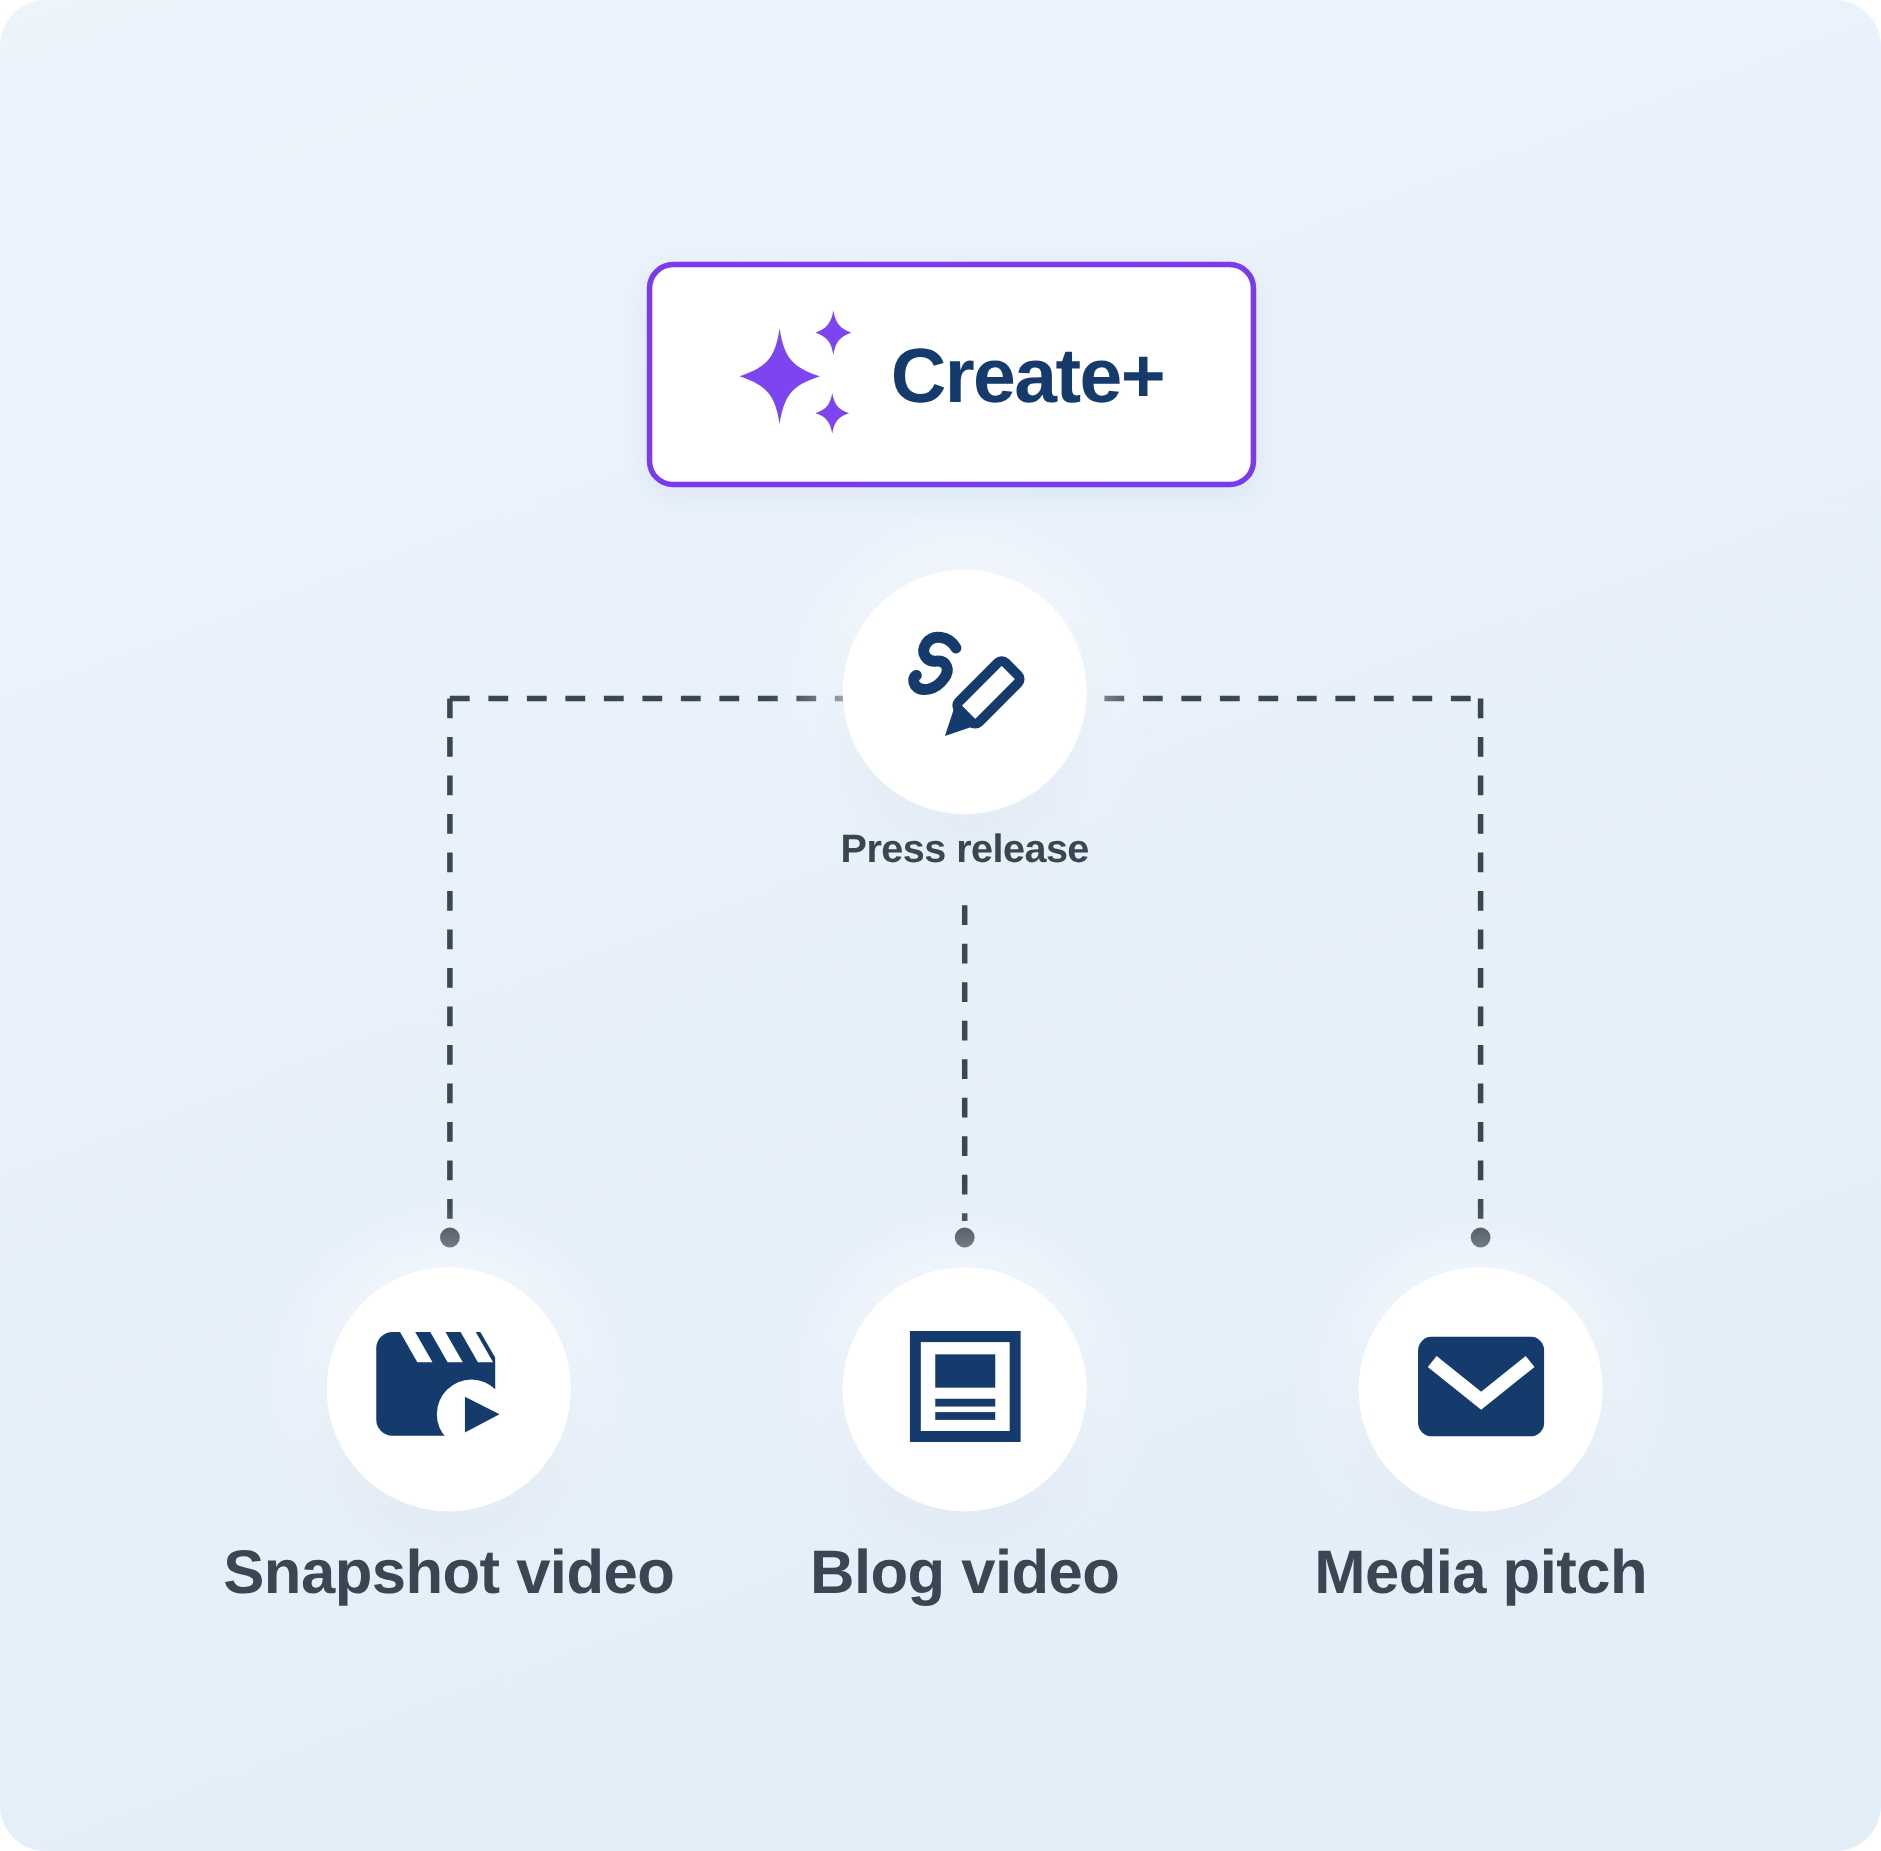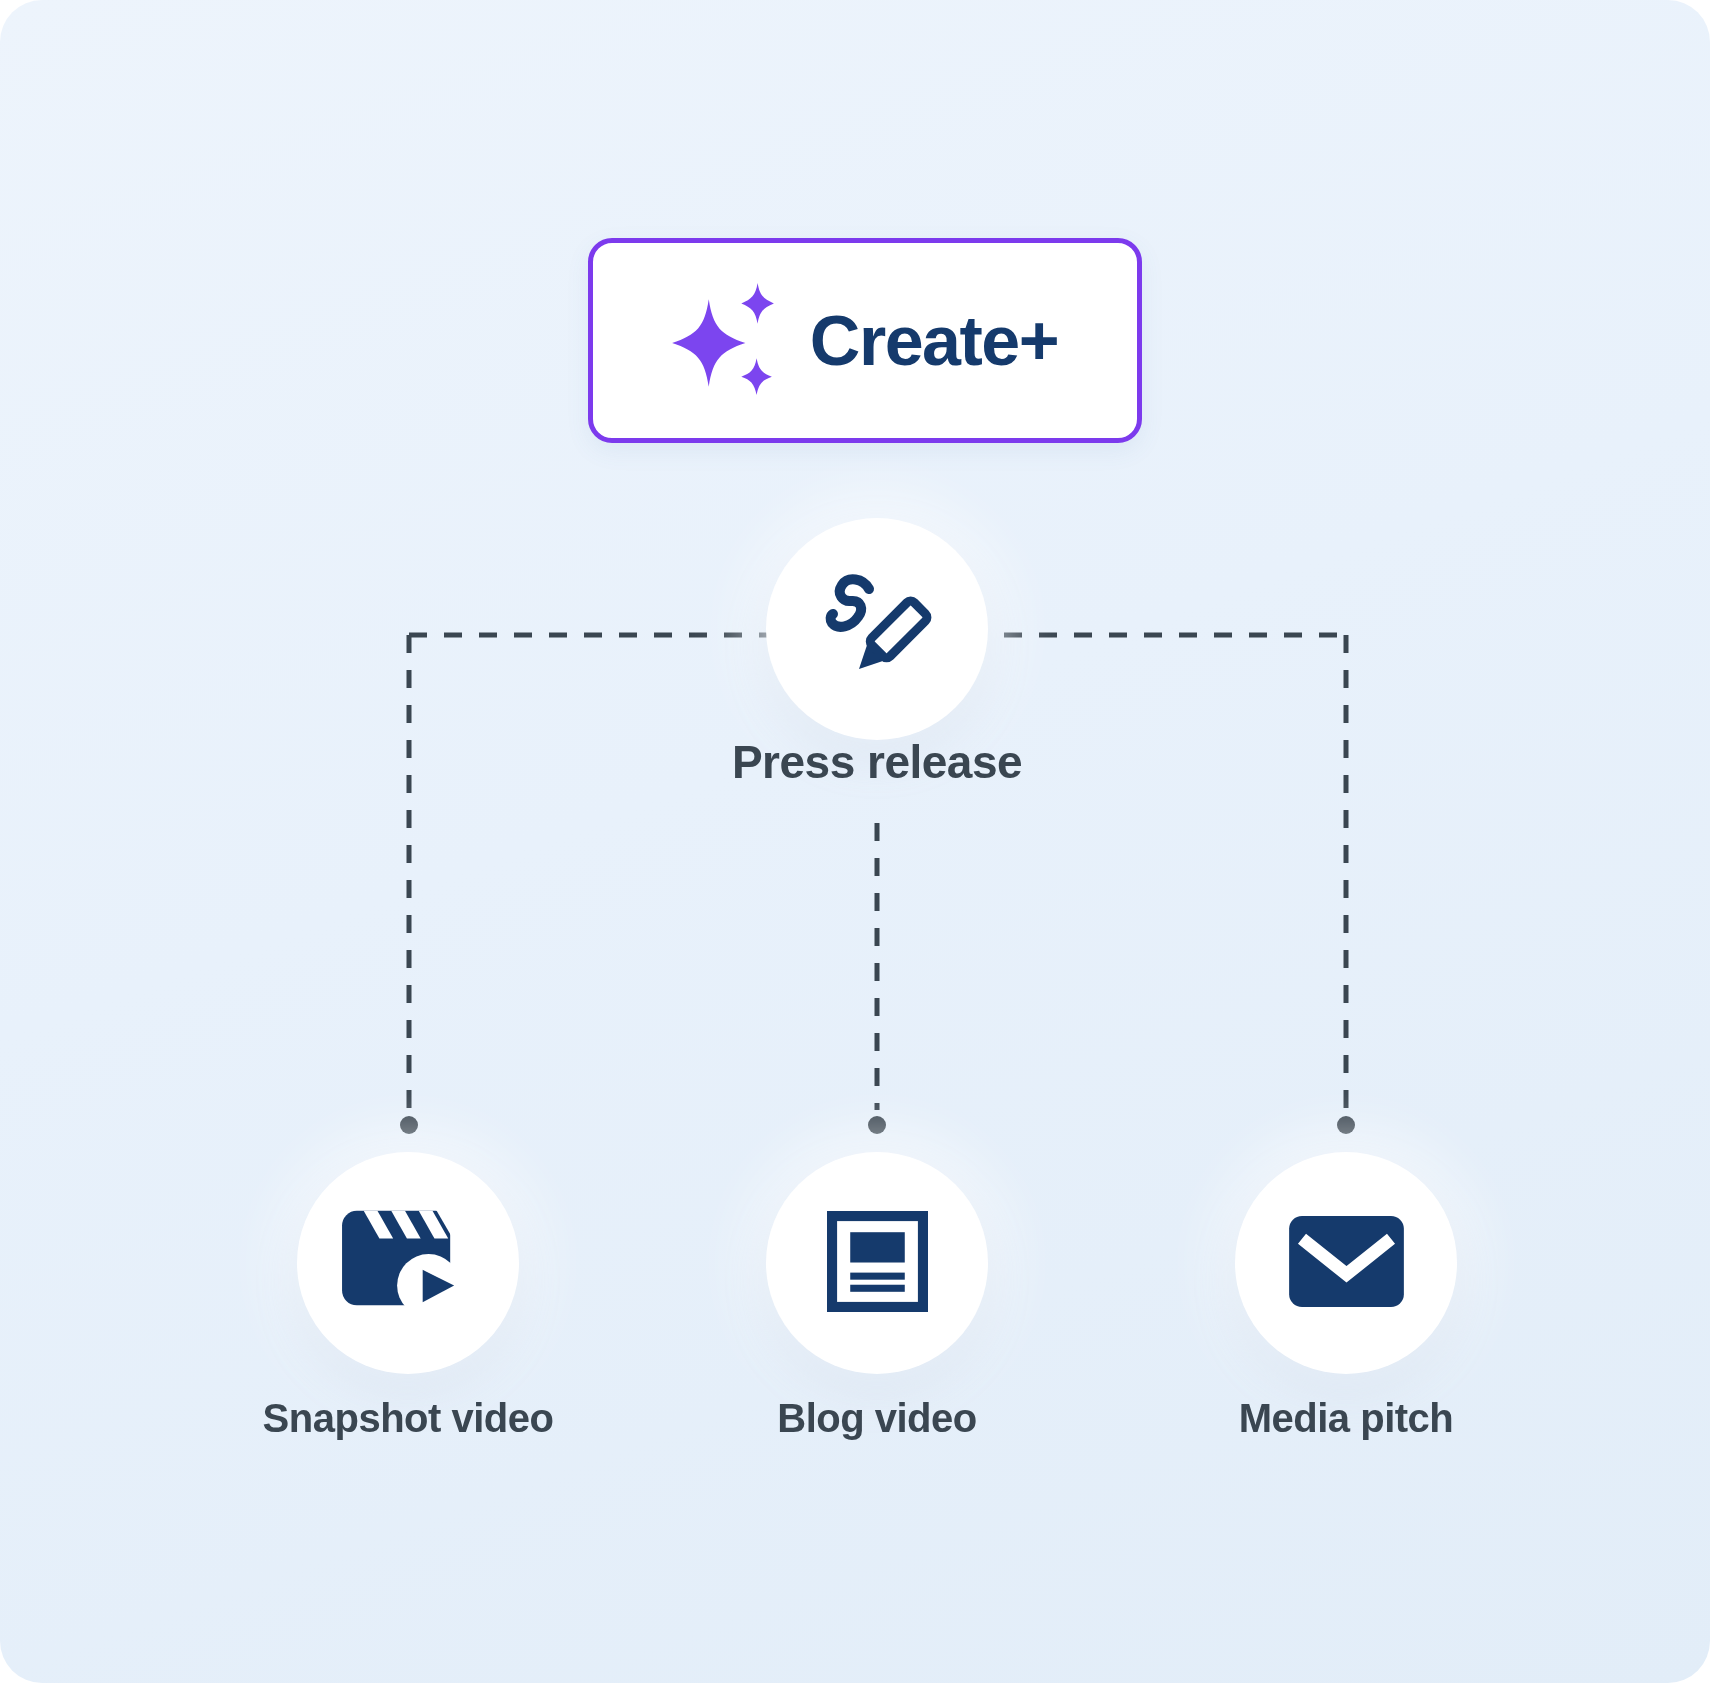--- a/index.html
+++ b/index.html
@@ -49,24 +49,24 @@
     display: flex; align-items: center; justify-content: center;
     box-shadow: 0 0 55px 18px rgba(255, 255, 255, 0.65),
                 0 18px 40px rgba(120, 155, 200, 0.28);
   }
   .node-root    { left: 766px;  top: 518px;  }
   .node-video   { left: 297px;  top: 1152px; }
   .node-blog    { left: 766px;  top: 1152px; }
   .node-media   { left: 1235px; top: 1152px; }
   .node-label {
     position: absolute; width: 560px; text-align: center;
-    font-size: 40px; font-weight: bold; color: var(--color-slate);
+    font-size: 56px; font-weight: bold; color: var(--color-slate);
     letter-spacing: -0.5px;
   }
-  .label-root  { left: 597px;  top: 735px;  font-size: 46px; }
+  .label-root  { left: 597px;  top: 751px;  font-size: 36px; }
   .label-video { left: 128px;  top: 1396px; }
   .label-blog  { left: 597px;  top: 1396px; }
   .label-media { left: 1066px; top: 1396px; }
   .ic-navy { color: var(--color-navy); }
   .ic-sparkle { color: var(--color-sparkle); }
   .icon-video { transform: translateX(-5px); }
 </style>
 </head>
 <body>
 

